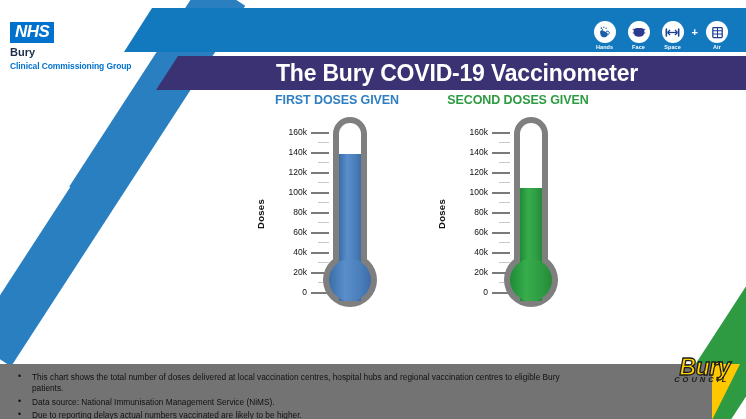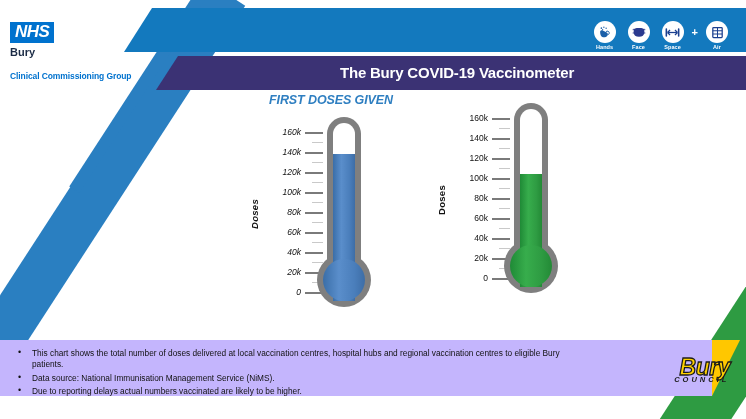--- a/index.html
+++ b/index.html
@@ -55,55 +55,55 @@
     background:#3b3274;
   }
   #band-purple::before{
     content:""; position:absolute; left:-22px; top:0;
     width:0; height:0;
     border-bottom:34px solid #3b3274;
     border-left:22px solid transparent;
   }
   #main-title {
     position:absolute; left:0; top:0; width:100%; height:34px;
-    color:#ffffff; font-weight:bold; font-size:15px; line-height:34px;
+    color:#ffffff; font-weight:bold; font-size:23px; line-height:34px;
     text-align:center; letter-spacing:-0.2px; white-space:nowrap;
     padding-right:10px;
   }
 
   
   #nhs-logo { position:absolute; left:10px; top:22px; }
   #nhs-box {
     background:#0072ce; color:#fff; font-weight:bold; font-style:italic;
     font-size:17px; letter-spacing:-0.5px; padding:1px 5px 2px 5px;
     display:inline-block; line-height:18px;
   }
   #nhs-org { color:#1b2b45; font-weight:bold; font-size:11px; margin-top:3px; }
-  #nhs-sub { color:#0072ce; font-weight:bold; font-size:8.5px; margin-top:13px; letter-spacing:-0.1px; }
+  #nhs-sub { color:#0072ce; font-weight:bold; font-size:8.5px; margin-top:3px; letter-spacing:-0.1px; }
 
   
   #hfsa { position:absolute; right:14px; top:13px; display:flex; align-items:flex-start; gap:4px; }
   .hfsa-item { display:flex; flex-direction:column; align-items:center; width:30px; }
   .hfsa-circle {
     width:22px; height:22px; border-radius:50%; background:#ffffff;
     display:flex; align-items:center; justify-content:center;
   }
   .hfsa-label { color:#ffffff; font-size:5.5px; font-weight:bold; margin-top:1px; letter-spacing:0.1px; }
   #hfsa-plus { color:#ffffff; font-size:11px; font-weight:bold; margin-top:5px; }
 
   
   #totals { position:absolute; left:64px; top:163px; }
   #totals-heading { font-size:18px; font-weight:bold; color:#111111; letter-spacing:0.2px; }
   #total-first { font-size:15px; font-weight:bold; color:#2f7fc1; margin-top:24px; }
   #total-second { font-size:15px; font-weight:bold; color:#2e9b42; margin-top:24px; }
   #asat { font-size:12.5px; color:#111111; margin-top:25px; }
 
   
   .thermo-block { position:absolute; top:93px; }
-  #thermo-first { left:251px;font-style:italic; }
+  #thermo-first { left:257px; }
   #thermo-second { left:438px; }
 
   .thermo-title { font-size:12.5px; font-weight:bold; text-align:center; width:160px; letter-spacing:-0.1px; white-space:nowrap; }
   #thermo-first .thermo-title { color:#2f7fc1; }
   #thermo-second .thermo-title { color:#2e9b42; }
 
   .thermo-body { position:relative; width:160px; height:220px; margin-top:8px; }
 
   .axis-label {
     position:absolute; left:-2px; top:84px;
@@ -139,22 +139,22 @@
   }
   .fill {
     position:absolute; left:20px; width:22px; bottom:27px;
   }
 
   #thermo-first .bulb-inner, #thermo-first .fill { background:linear-gradient(to right,#3a6ea8 0%,#5a8ecb 38%,#4a7ebb 75%,#3d6da6 100%); }
   #thermo-second .bulb-inner, #thermo-second .fill { background:linear-gradient(to right,#1f8a36 0%,#37ad4c 38%,#2e9b42 75%,#238a36 100%); }
 
   
   #footer-bar {
-    position:absolute; left:0; top:340px; width:712px; height:56px;
-    background:#c4b5fd;
+    position:absolute; left:0; top:364px; width:712px; height:56px;
+    background:#737373;
   }
   #footer-bar::after{
     content:""; position:absolute; right:-28px; top:0;
     width:0; height:0;
     border-top:56px solid #ffc700;
     border-right:28px solid transparent;
   }
   #footer-list { list-style:none; padding:8px 10px 0 18px; margin:0; }
   #footer-list li {
     position:relative; padding-left:14px;
@@ -313,20 +313,21 @@
         <div class="tube-outer"></div>
         <div class="bulb-outer"></div>
         <div class="tube-inner"></div>
         <div class="fill" style="height: 147.34px; bottom: 27px; border-radius: 0px;"></div>
         <div class="bulb-inner"></div>
       </div>
     </div>
   </div>
 
   <div class="thermo-block" id="thermo-second">
+    <div class="thermo-title">SECOND DOSES GIVEN</div>
     <div class="thermo-body">
       <div class="axis-label">Doses</div>
       <div class="ticks">
           <div class="tick minor" style="top: 145px;">
             <div class="tline"></div>
           </div>
           <div class="tick minor" style="top: 125px;">
             <div class="tline"></div>
           </div>
           <div class="tick minor" style="top: 105px;">

